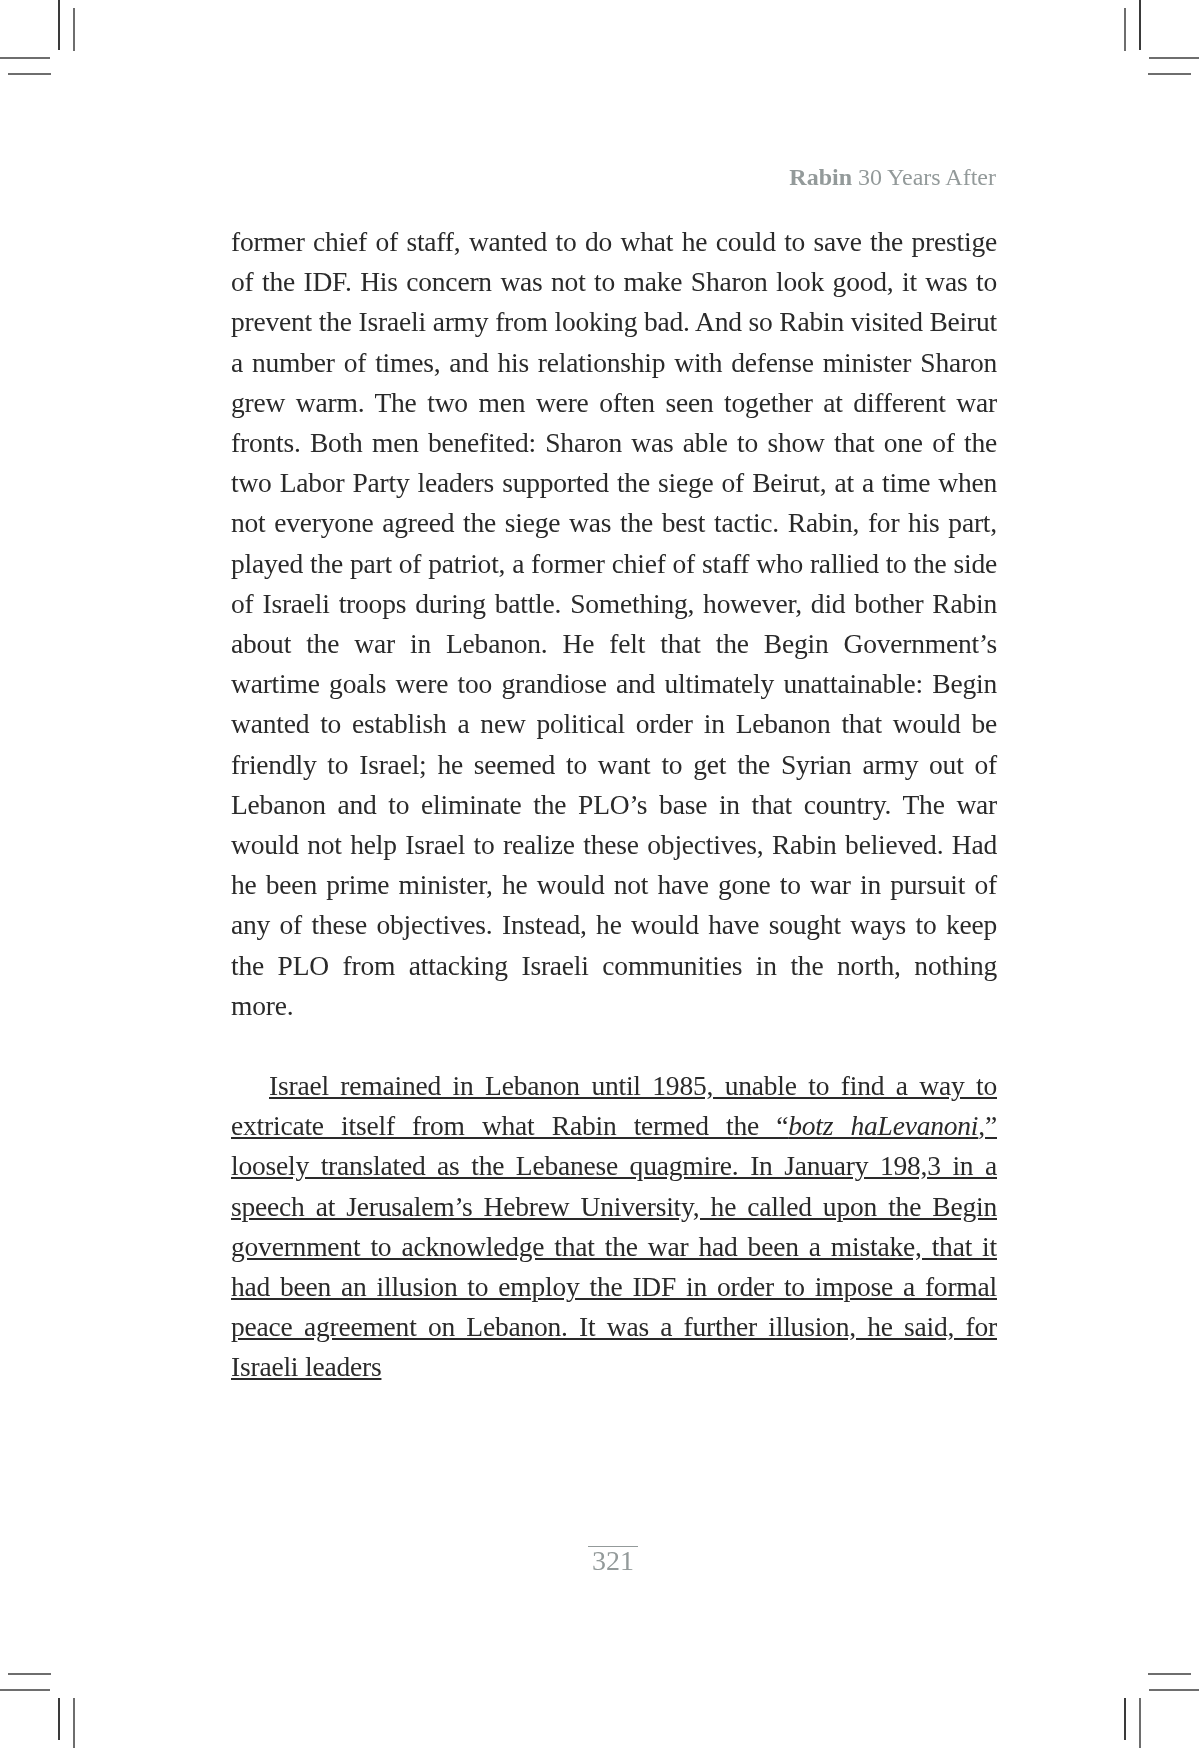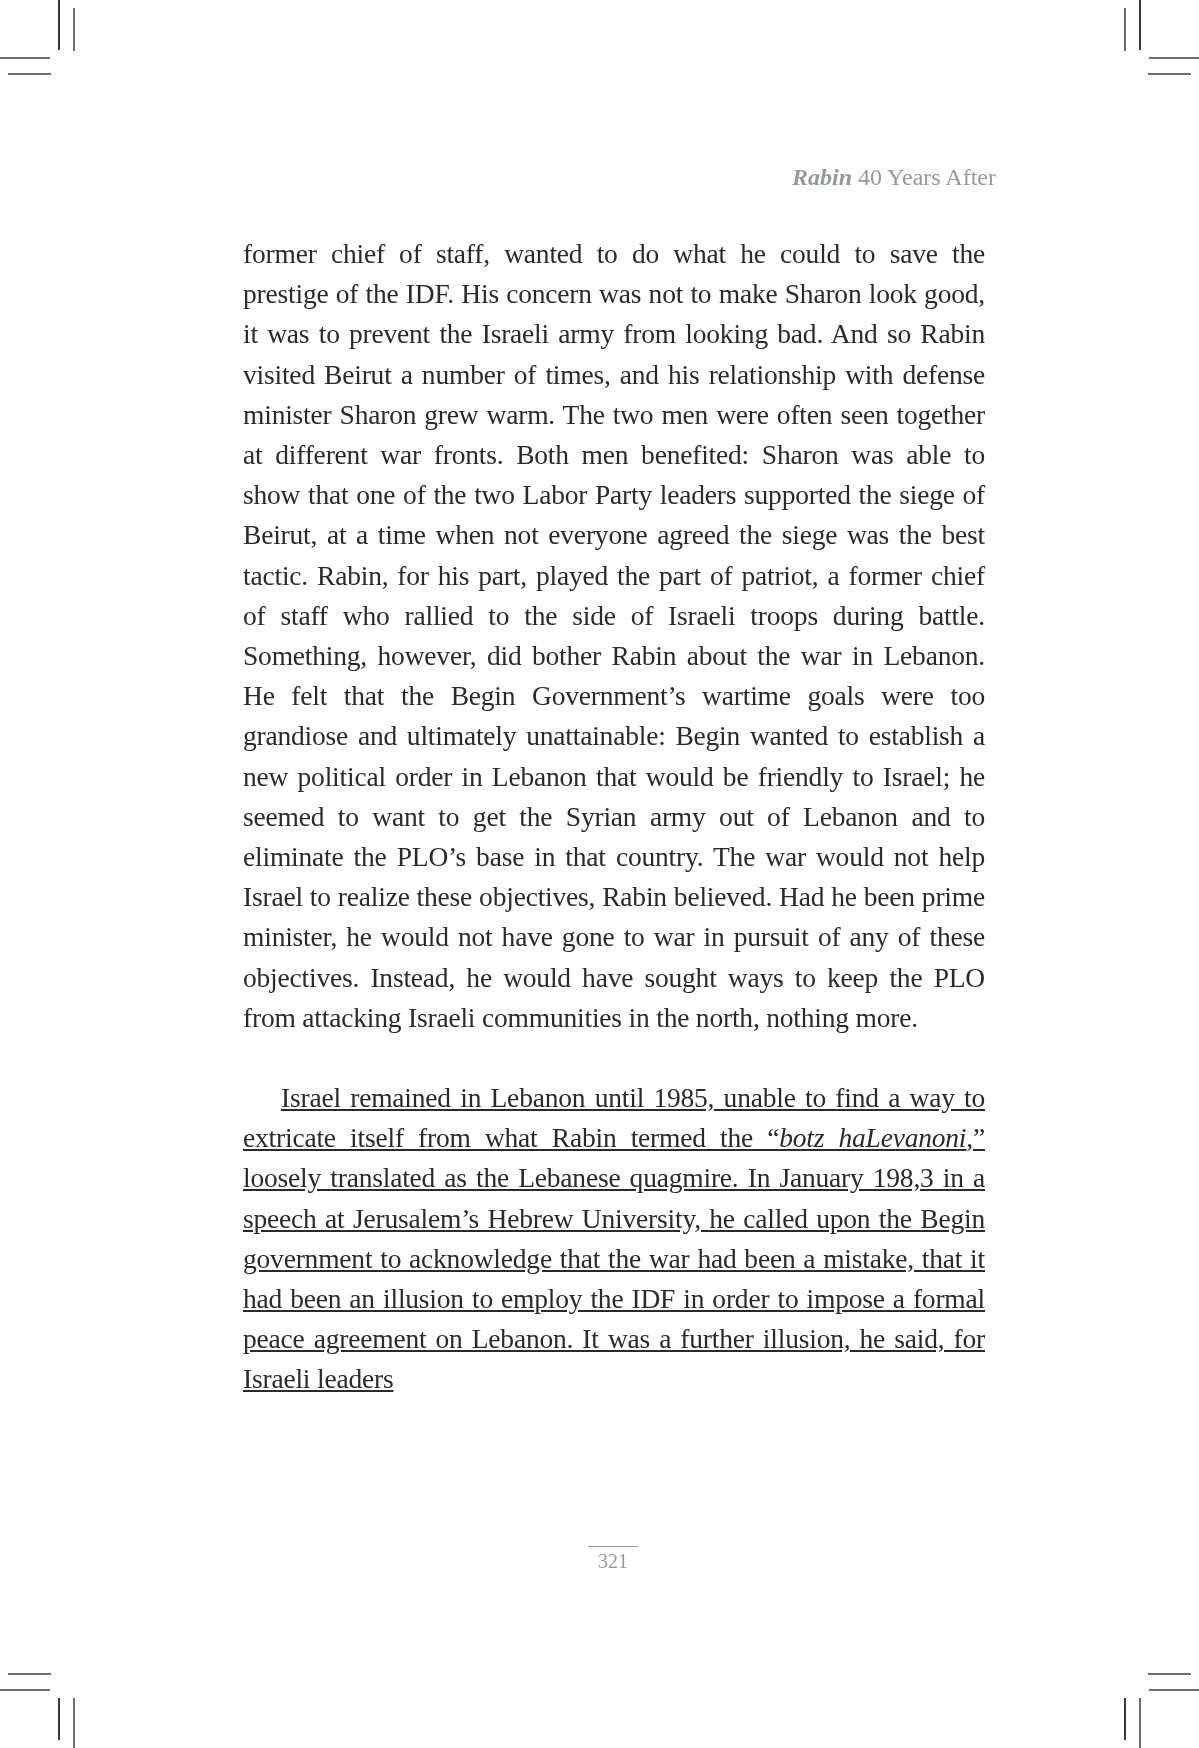--- a/index.html
+++ b/index.html
@@ -4,31 +4,31 @@
   <style>
     html, body { margin: 0; padding: 0; background: #ffffff; }
     body { width: 1199px; height: 1748px; position: relative; overflow: hidden; }
     .crop { position: absolute; background: #6e6e6e; }
     .crop.dark { background: #3a3a3a; }
     .running-head {
       position: absolute; top: 164px; right: 203px;
       font-family: "Liberation Serif", serif; font-size: 24px; color: #939a9a;
       white-space: nowrap;
     }
-    .running-head b { font-weight: bold; font-style: italic; }
+    .running-head b { font-weight: bold; }
     .body-text {
       position: absolute; left: 231px; top: 222px; width: 766px;
       font-family: "Liberation Serif", serif; font-size: 27.5px; line-height: 40.2px;
       color: #2a2a2a; text-align: justify; letter-spacing: -0.2px;
     }
-    .body-text p { margin: 12px; }
+    .body-text p { margin: 0; }
     .body-text p.p2 { text-indent: 38px; margin-top: 40px; text-decoration: underline; }
     .page-num {
       position: absolute; top: 1546px; left: 588px; width: 50px; text-align: center;
-      font-family: "Liberation Serif", serif; font-size: 20px; color: #939a9a;
+      font-family: "Liberation Serif", serif; font-size: 28px; color: #939a9a;
       border-top: 1px solid #939a9a; line-height: 28px;
     }
   </style>
 </head>
 <body>
 
 <div class="crop dark" style="left:58px;top:0;width:2px;height:50px;"></div>
 <div class="crop" style="left:73px;top:8px;width:2px;height:43px;"></div>
 <div class="crop" style="left:0;top:57px;width:50px;height:2px;"></div>
 <div class="crop" style="left:8px;top:73px;width:43px;height:2px;"></div>
@@ -41,20 +41,20 @@
 <div class="crop" style="left:8px;top:1673px;width:43px;height:2px;"></div>
 <div class="crop" style="left:0;top:1689px;width:50px;height:2px;"></div>
 <div class="crop dark" style="left:58px;top:1698px;width:2px;height:42px;"></div>
 <div class="crop" style="left:73px;top:1698px;width:2px;height:50px;"></div>
 
 <div class="crop" style="left:1148px;top:1673px;width:43px;height:2px;"></div>
 <div class="crop" style="left:1149px;top:1689px;width:50px;height:2px;"></div>
 <div class="crop dark" style="left:1124px;top:1698px;width:2px;height:42px;"></div>
 <div class="crop" style="left:1139px;top:1698px;width:2px;height:50px;"></div>
 
-<div class="running-head"><b>Rabin</b><span> 40 Years After</span></div>
+<div class="running-head"><b>Rabin</b><span> 30 Years After</span></div>
 
 <div class="body-text">
   <p>former chief of staff, wanted to do what he could to save the prestige of the IDF. His concern was not to make Sharon look good, it was to prevent the Israeli army from looking bad. And so Rabin visited Beirut a number of times, and his relationship with defense minister Sharon grew warm. The two men were often seen together at different war fronts. Both men benefited: Sharon was able to show that one of the two Labor Party leaders supported the siege of Beirut, at a time when not everyone agreed the siege was the best tactic. Rabin, for his part, played the part of patriot, a former chief of staff who rallied to the side of Israeli troops during battle. Something, however, did bother Rabin about the war in Lebanon. He felt that the Begin Government’s wartime goals were too grandiose and ultimately unattainable: Begin wanted to establish a new political order in Lebanon that would be friendly to Israel; he seemed to want to get the Syrian army out of Lebanon and to eliminate the PLO’s base in that country. The war would not help Israel to realize these objectives, Rabin believed. Had he been prime minister, he would not have gone to war in pursuit of any of these objectives. Instead, he would have sought ways to keep the PLO from attacking Israeli communities in the north, nothing more.</p>
   <p class="p2"><span>Israel remained in Lebanon until 1985, unable to find a way to extricate itself from what Rabin termed the “</span><i>botz haLevanoni</i><span>,” loosely translated as the Lebanese quagmire. In January 198,3 in a speech at Jerusalem’s Hebrew University, he called upon the Begin government to acknowledge that the war had been a mistake, that it had been an illusion to employ the IDF in order to impose a formal peace agreement on Lebanon. It was a further illusion, he said, for Israeli leaders</span></p>
 </div>
 
 <div class="page-num">321</div>
 
 </body></html>

